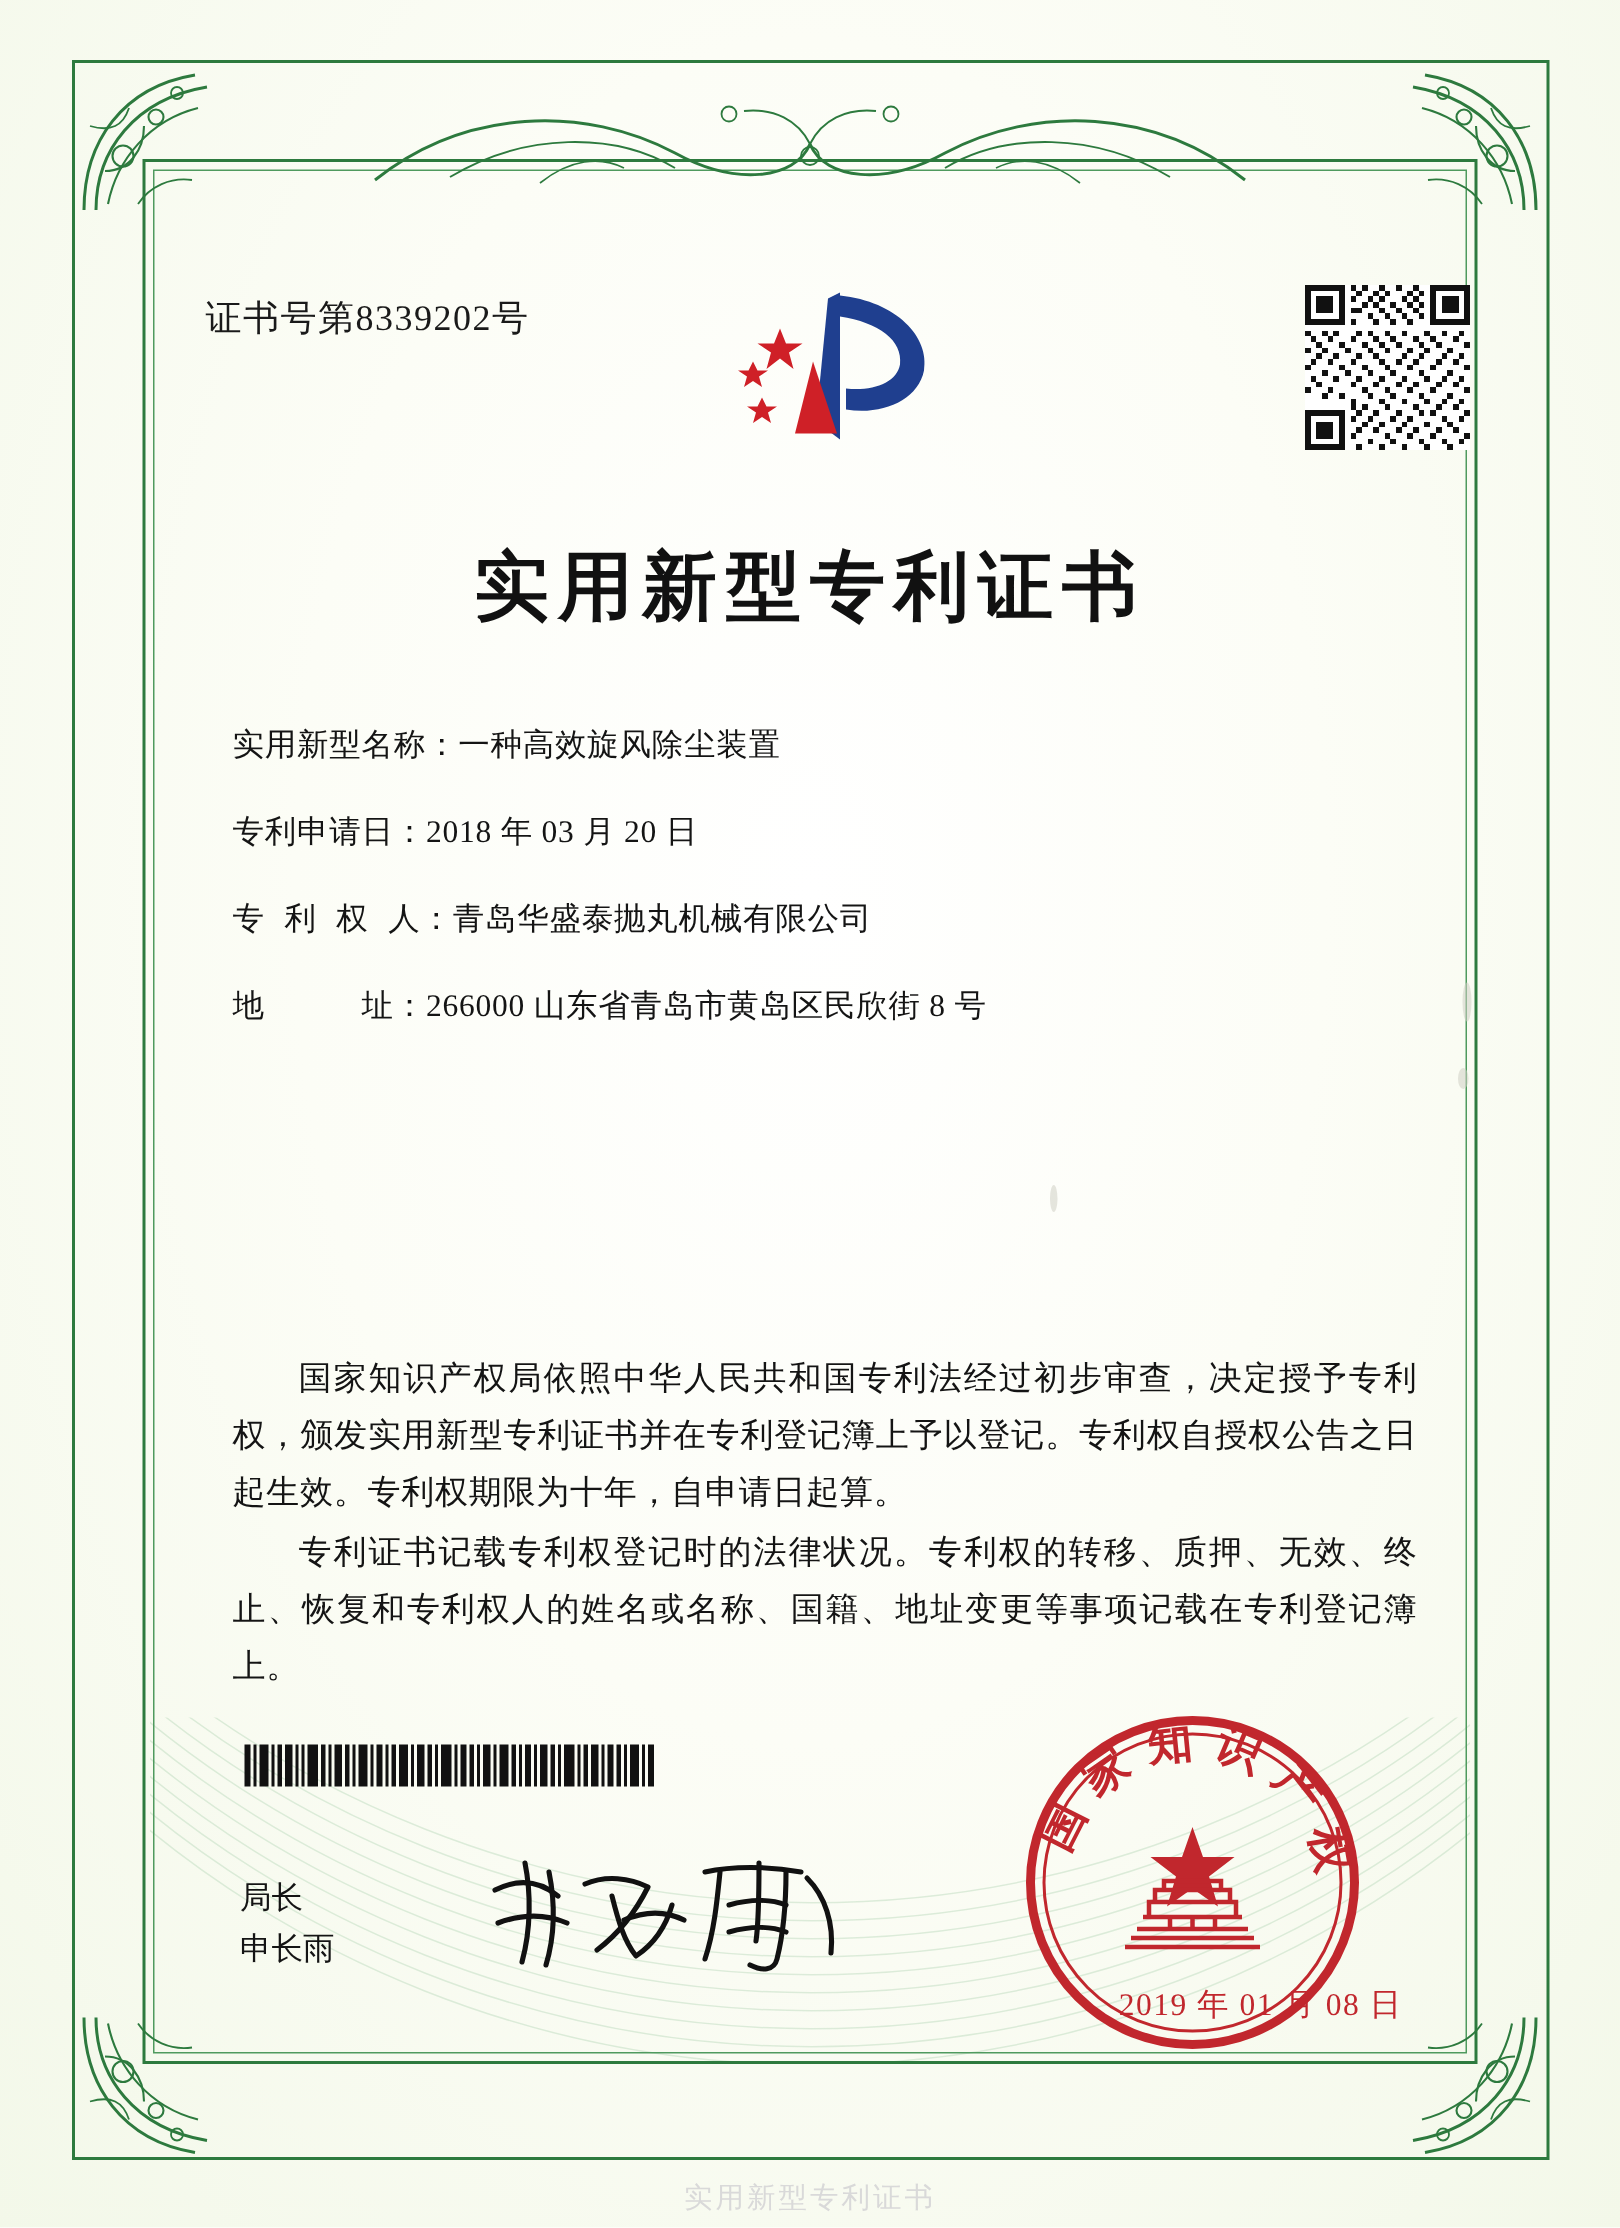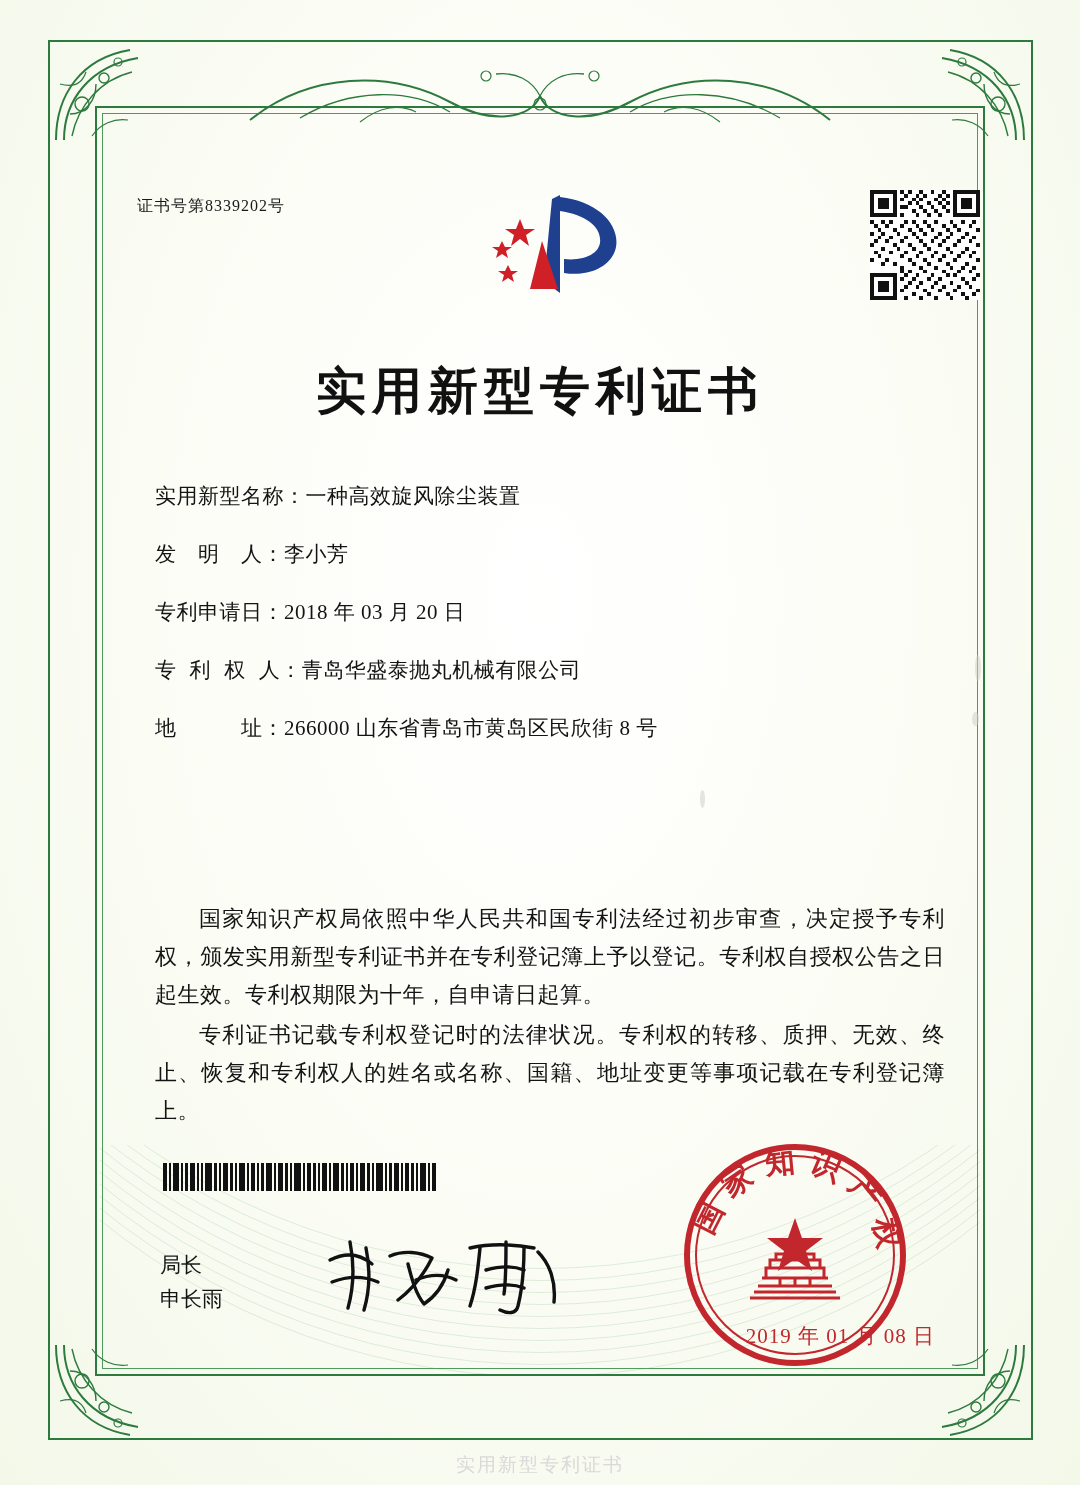--- a/index.html
+++ b/index.html
@@ -92,21 +92,21 @@
     width: 600px;
     height: 70px;
     color: #2d7a3e;
   }
 
   
   .cert-no {
     position: absolute;
     left: 137px;
     top: 196px;
-    font-size: 16px;
+    font-size: 24px;
     letter-spacing: 1px;
     color: #1a1a1a;
     white-space: nowrap;
   }
 
   .logo {
     position: absolute;
     left: 480px;
     top: 185px;
     width: 160px;
@@ -582,23 +582,20 @@
     </svg>
   </div>
 
   <div class="title">实用新型专利证书</div>
 
   <div class="fields">
     <div class="field">
       <span class="lbl">实用新型名称：</span><span class="val">一种高效旋风除尘装置</span>
     </div>
     <div class="field">
-      <span class="lbl">发　明　人：</span><span class="val">李小芳</span>
-    </div>
-    <div class="field">
       <span class="lbl">专利申请日：</span><span class="val">2018 年 03 月 20 日</span>
     </div>
     <div class="field">
       <span class="lbl">专 利 权 人：</span><span class="val">青岛华盛泰抛丸机械有限公司</span>
     </div>
     <div class="field">
       <span class="lbl">地　　　址：</span><span class="val">266000  山东省青岛市黄岛区民欣街 8 号</span>
     </div>
   </div>
 

